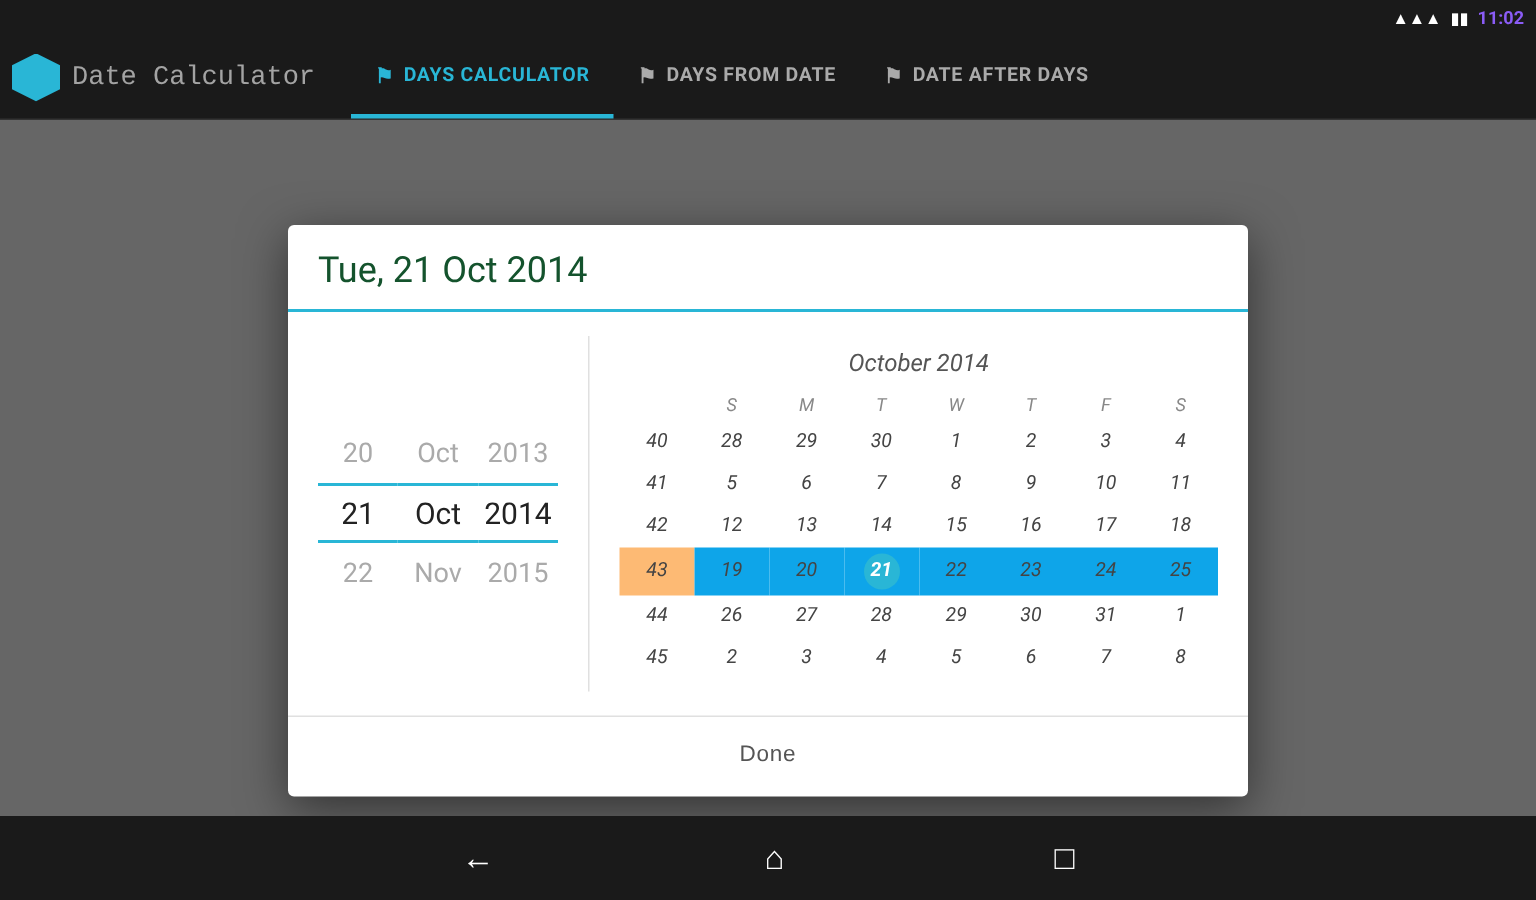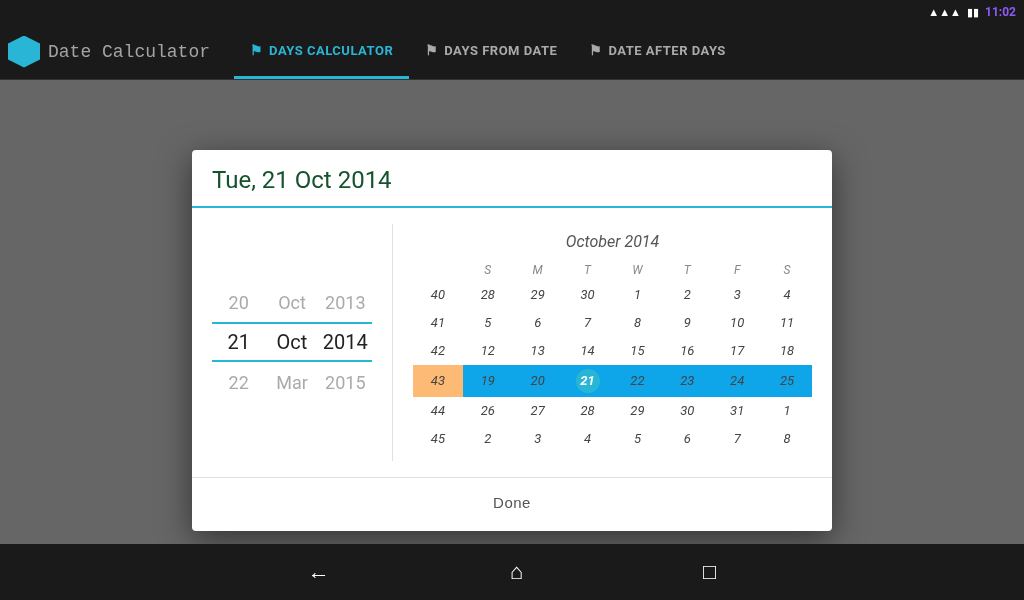--- a/index.html
+++ b/index.html
@@ -296,21 +296,21 @@
 
       <div class="scroll-picker">
         <div class="picker-column">
           <div class="picker-item">20</div>
           <div class="picker-item selected">21</div>
           <div class="picker-item">22</div>
         </div>
         <div class="picker-column">
           <div class="picker-item">Oct</div>
           <div class="picker-item selected">Oct</div>
-          <div class="picker-item">Mar</div>
+          <div class="picker-item">Nov</div>
         </div>
         <div class="picker-column">
           <div class="picker-item">2013</div>
           <div class="picker-item selected">2014</div>
           <div class="picker-item">2015</div>
         </div>
       </div>
 
       <div class="calendar-section">
         <div class="calendar-header">October 2014</div>

